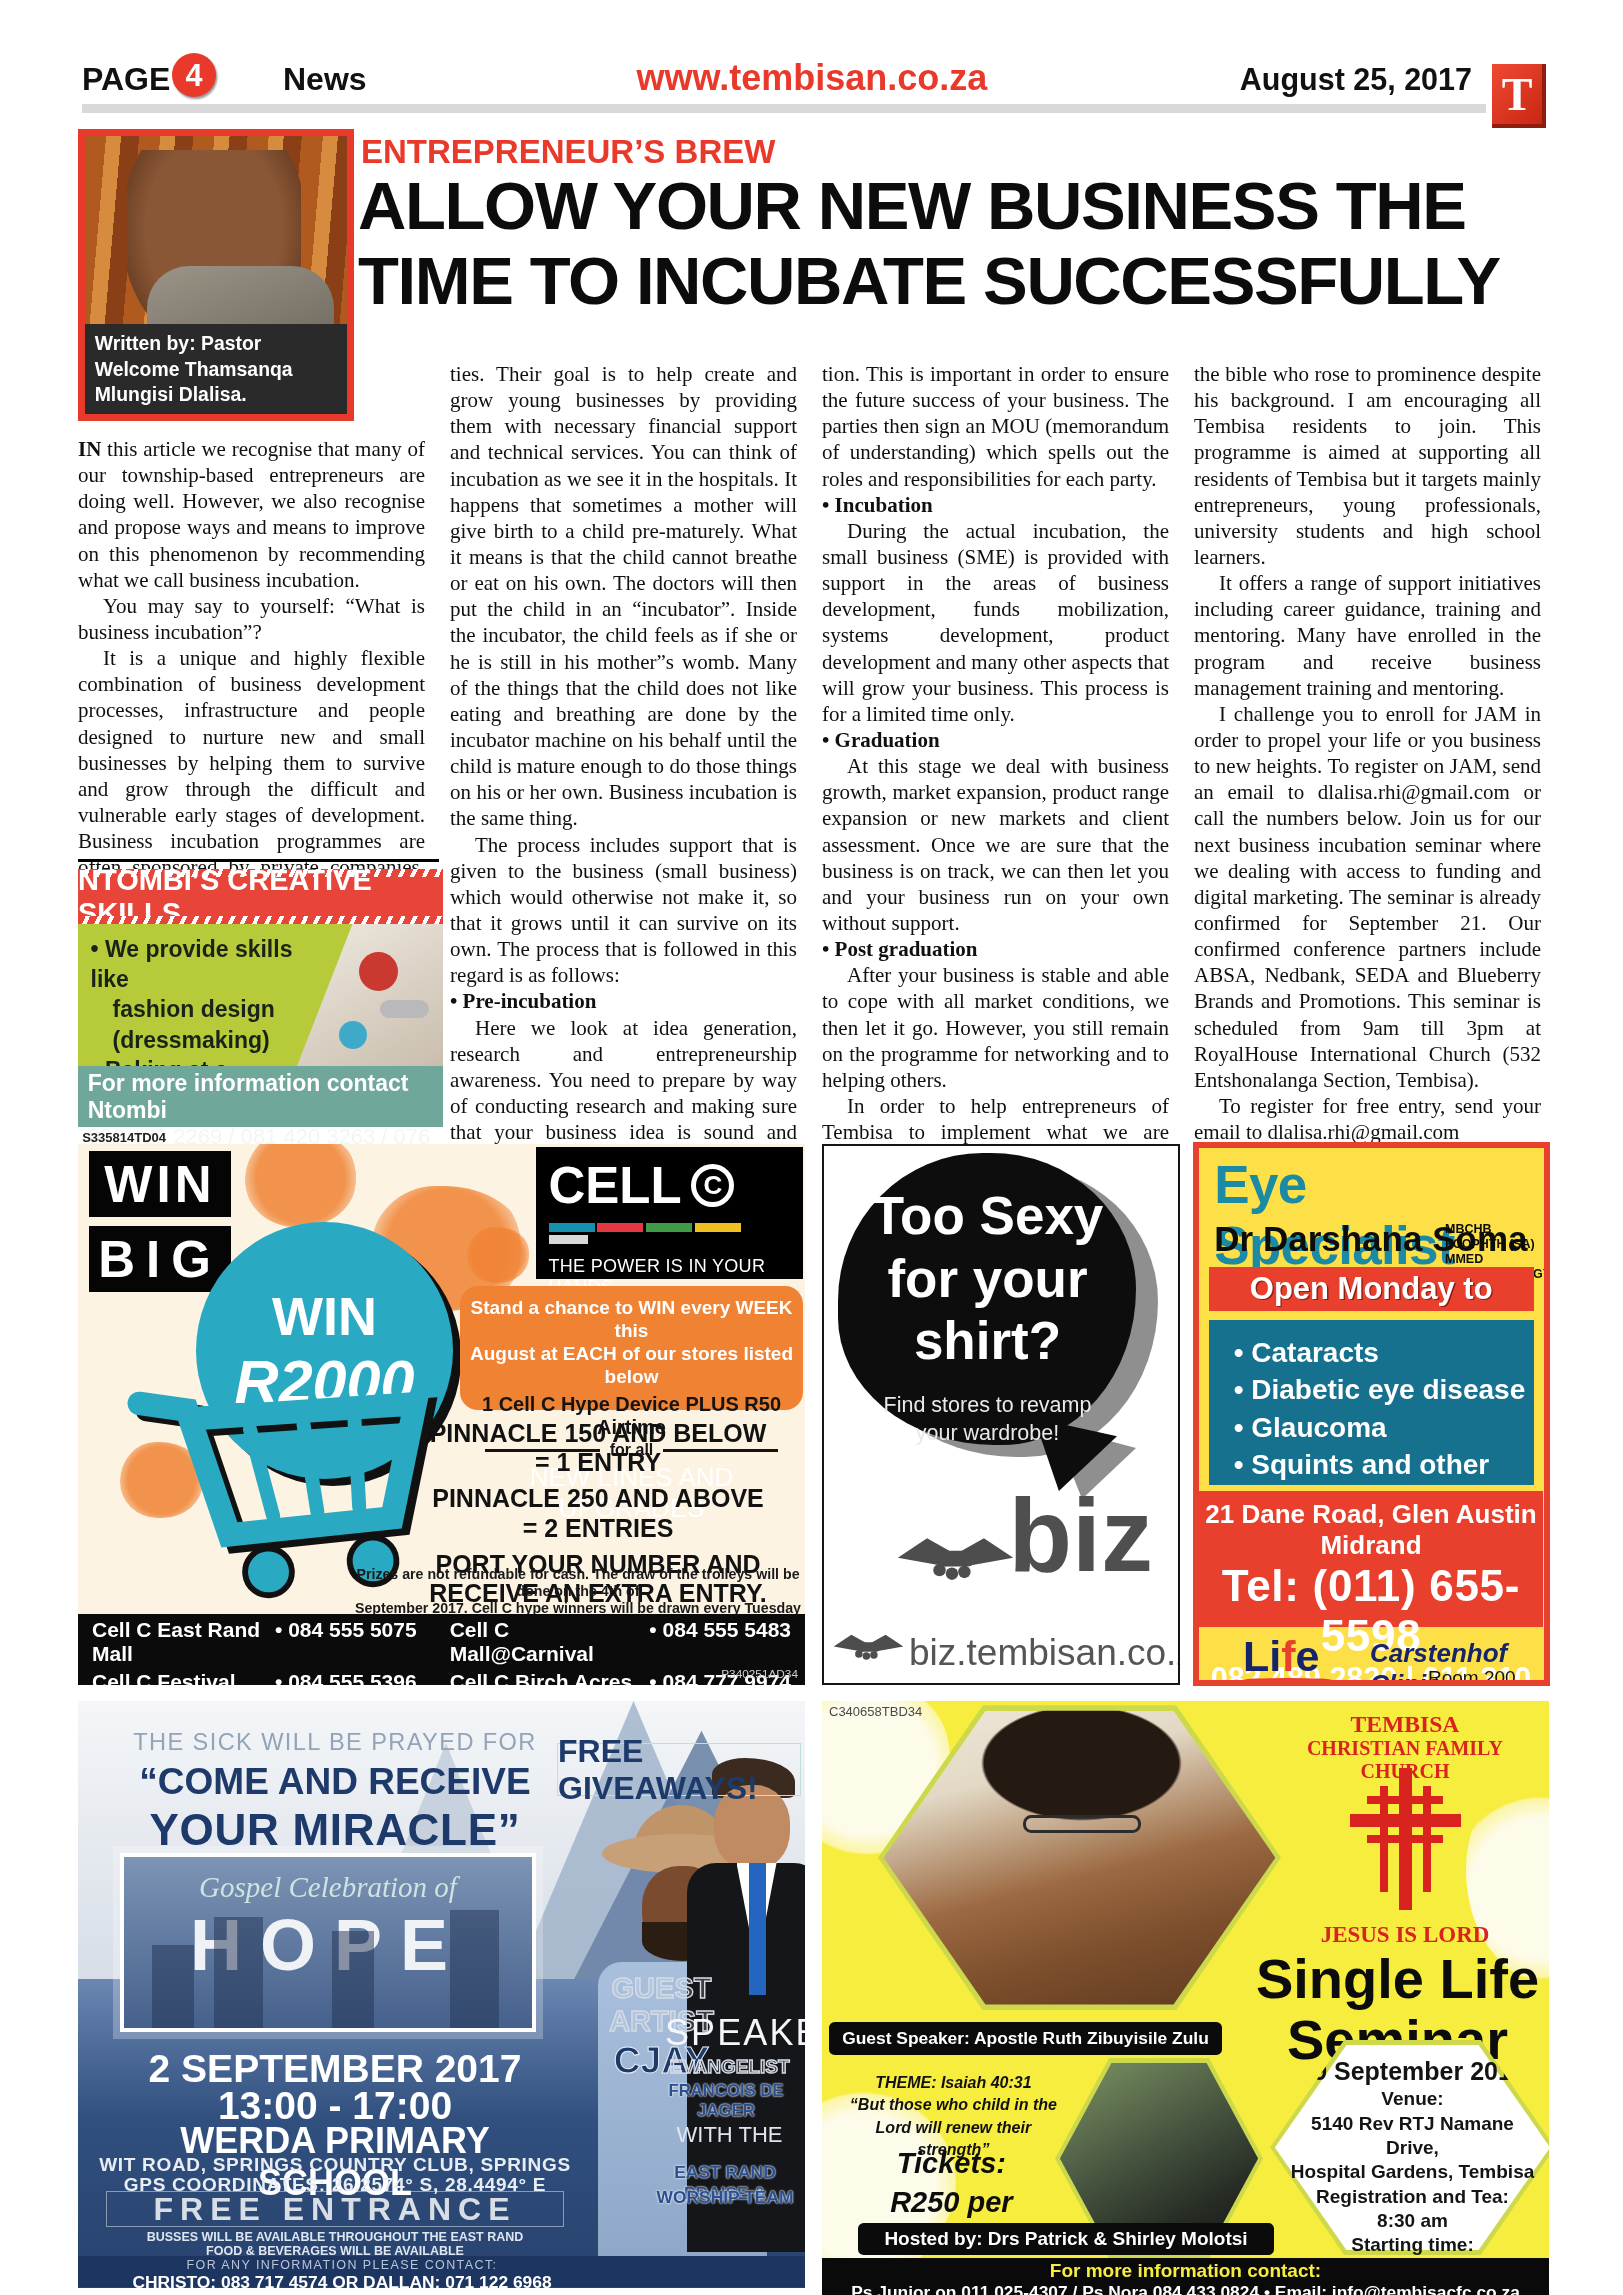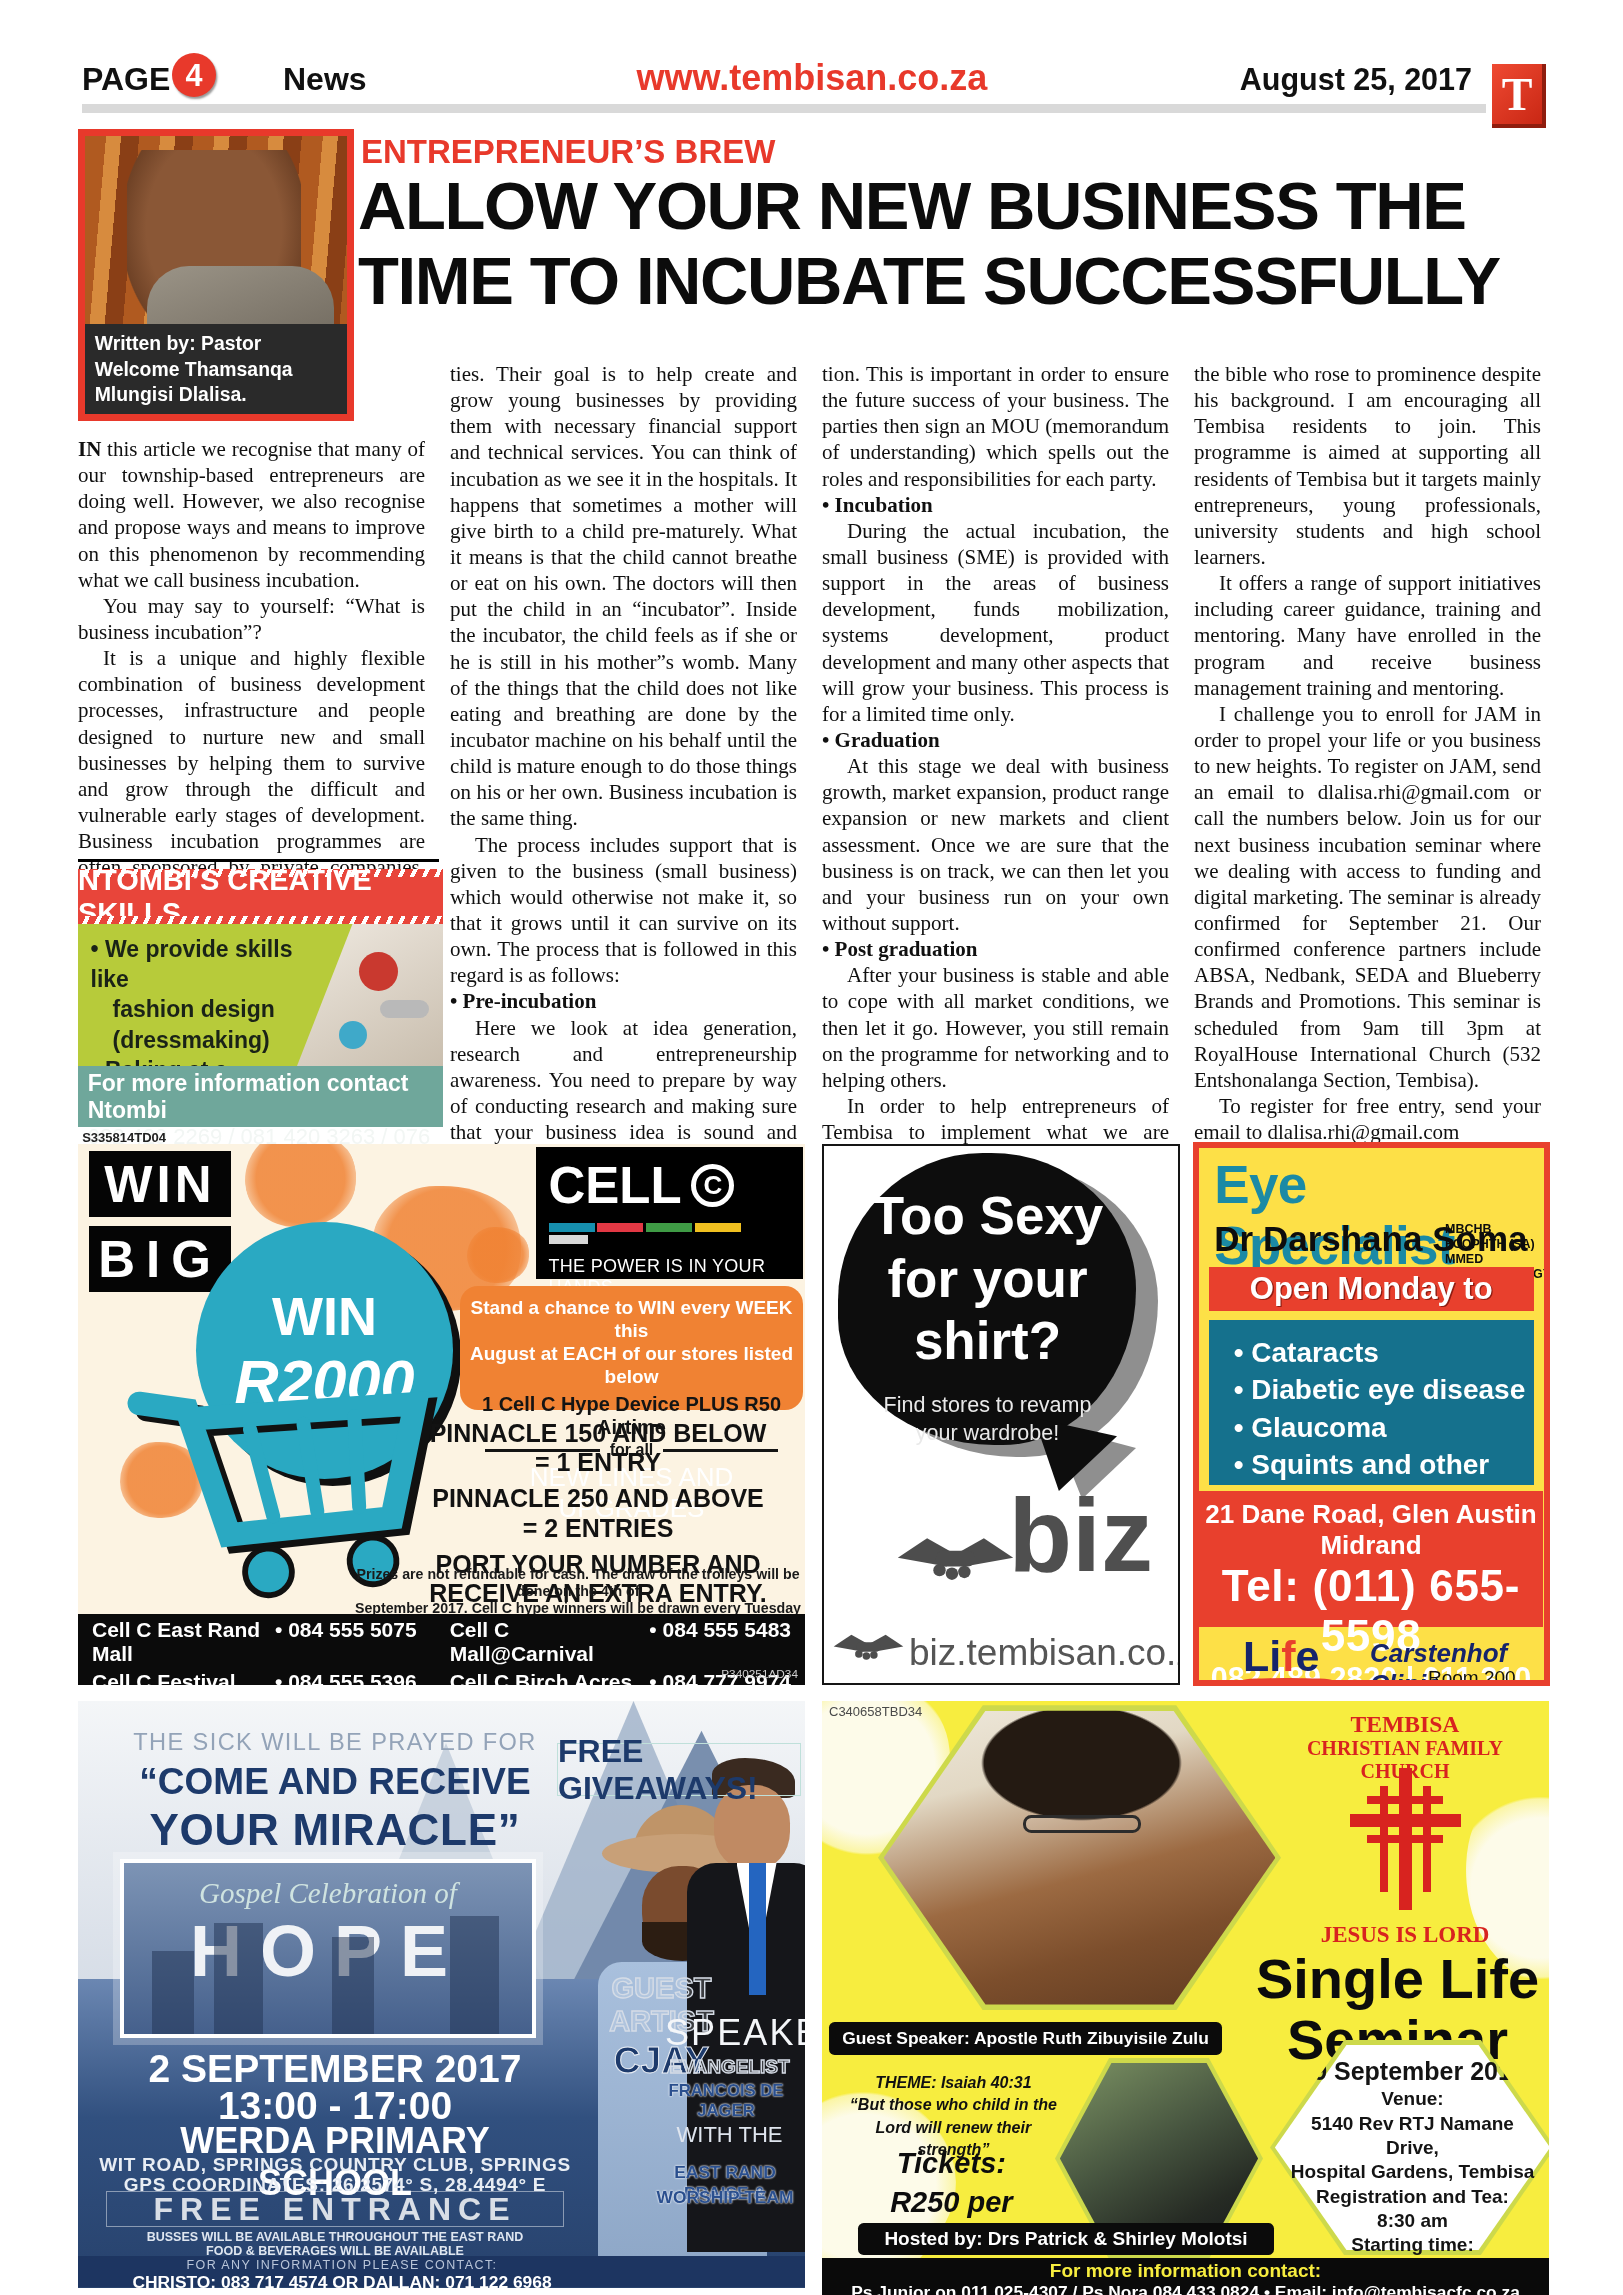--- a/index.html
+++ b/index.html
@@ -454,21 +454,21 @@
       <div class="abs" style="left:-19.4px;top:106px;width:136px;height:389px;background:#15161a;border-radius:29px 29px 0 0;"></div>
       <div class="abs" style="left:30.5px;top:106px;width:40px;height:104px;background:#fff;clip-path:polygon(0 0,100% 0,50% 100%);"></div>
       <div class="abs" style="left:43px;top:106px;width:16.7px;height:132px;background:#2465c0;"></div>
     </div>
 
     <div class="abs hope-sick ctr" style="left:21px;top:28px;width:472px;">THE SICK WILL BE PRAYED FOR</div>
     <div class="abs hope-come ctr" style="left:21px;top:60px;width:472px;">“COME AND RECEIVE</div>
     <div class="abs hope-miracle ctr" style="left:21px;top:104px;width:472px;">YOUR MIRACLE”</div>
     <div class="abs hope-give" style="left:479px;top:42px;width:244px;height:53px;">FREE GIVEAWAYS!</div>
 
-    <div class="abs hope-frame ctr" style="left:42px;top:158px;width:416px;height:179px;padding-top:14px;">
+    <div class="abs hope-frame ctr" style="left:42px;top:152px;width:416px;height:179px;padding-top:14px;">
       <div class="abs hope-sky" style="left:28px;bottom:0;width:42px;height:83px;"></div>
       <div class="abs hope-sky" style="left:90px;bottom:0;width:49px;height:111px;"></div>
       <div class="abs hope-sky" style="left:208px;bottom:0;width:42px;height:97px;"></div>
       <div class="abs hope-sky" style="left:326px;bottom:0;width:49px;height:118px;"></div>
       <div class="hope-gospel">Gospel Celebration of</div>
       <div class="hope-hope">HOPE</div>
     </div>
 
     <div class="abs hope-w1 ctr" style="left:21px;top:346px;width:472px;">2 SEPTEMBER 2017</div>
     <div class="abs hope-w1 ctr" style="left:21px;top:383px;width:472px;">13:00 - 17:00</div>

